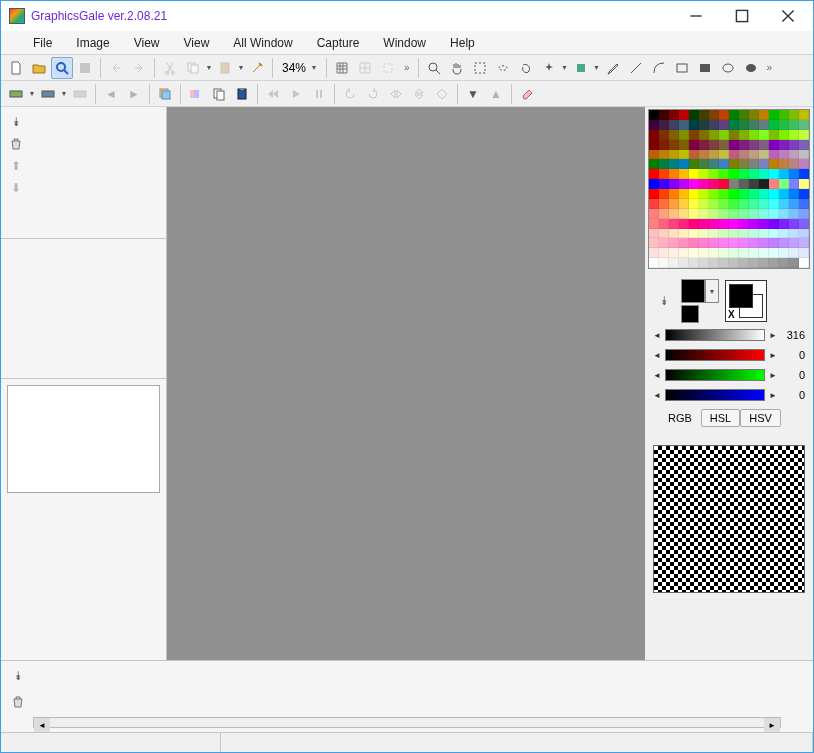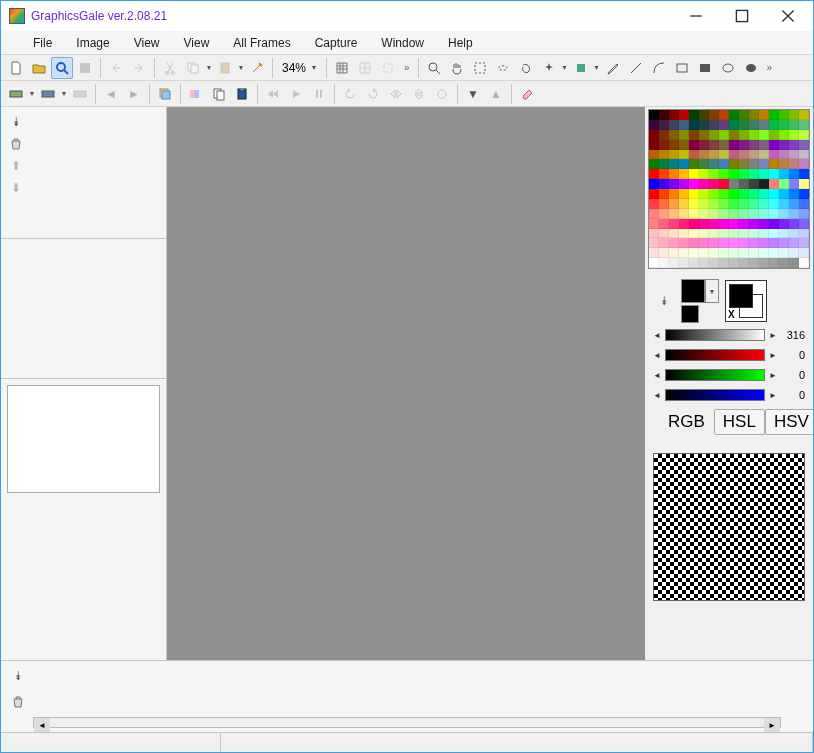--- a/index.html
+++ b/index.html
@@ -31,21 +31,21 @@
 .sw{width:24px;height:24px;border:1px solid #888}
 .fgbg{width:42px;height:42px;border:1px solid #333;position:relative;background:#fff}
 .fgbg .fg{position:absolute;top:3px;left:3px;width:24px;height:24px;background:#000;border:1px solid #333}
 .fgbg .bg{position:absolute;bottom:3px;right:3px;width:24px;height:24px;background:#fff;border:1px solid #333}
 .fgbg .x{position:absolute;bottom:1px;left:2px;font-size:10px;font-weight:bold}
 .slider{display:flex;align-items:center;gap:4px;height:16px}
 .slider .bar{flex:1;height:12px;border:1px solid #777}
 .slider .val{width:24px;text-align:right;font-size:11px}
 .tri{font-size:8px;color:#333}
 .tabs{display:flex;gap:0;padding:2px 6px}
-.tab{padding:2px 8px;border:1px solid #aaa;background:#f5f5f5;font-size:17px;border-radius:2px}
+.tab{padding:2px 8px;border:1px solid #aaa;background:#f5f5f5;font-size:11px;border-radius:2px}
 .tab.inactive{border-color:transparent;background:transparent}
 .pattern{margin:6px 8px;height:148px;border:1px solid #666;background:repeating-conic-gradient(#000 0 25%,#fff 0 50%) 0 0/8px 8px}
 .bottom{height:72px;border-top:1px solid #c5c5c5;background:#f5f5f5;display:flex;flex-direction:column}
 .frames{flex:1;display:flex;align-items:flex-start;padding:4px 6px;gap:6px}
 .hscroll{height:16px;border:1px solid #bbb;background:#efefef;margin:0 32px 4px;position:relative}
 .hscroll .lbtn,.hscroll .rbtn{position:absolute;top:0;width:16px;height:14px;background:#ddd;display:flex;align-items:center;justify-content:center;font-size:8px}
 .hscroll .lbtn{left:0}.hscroll .rbtn{right:0}
 .status{height:20px;border-top:1px solid #c5c5c5;background:#f0f0f0;display:flex}
 .status .seg{border-right:1px solid #c5c5c5;padding:2px 8px;min-width:100px}
 svg{width:14px;height:14px}
@@ -71,21 +71,21 @@
         <path d="M1 1l8 8M9 1l-8 8" stroke="currentColor"></path>
       </svg>
     </div>
 </div>
 
 <div class="menubar">
   <div class="menuitem">File</div>
   <div class="menuitem">Image</div>
   <div class="menuitem">View</div>
   <div class="menuitem">View</div>
-  <div class="menuitem">All Frames</div>
+  <div class="menuitem">All Window</div>
   <div class="menuitem">Capture</div>
   <div class="menuitem">Window</div>
   <div class="menuitem">Help</div>
 </div>
 
 <div class="toolbar">
   <div class="tbtn">
       <svg viewBox="0 0 14 14">
         <path d="M3 1h6l2 2v10H3z" fill="#fff" stroke="#666"></path>
       </svg>

